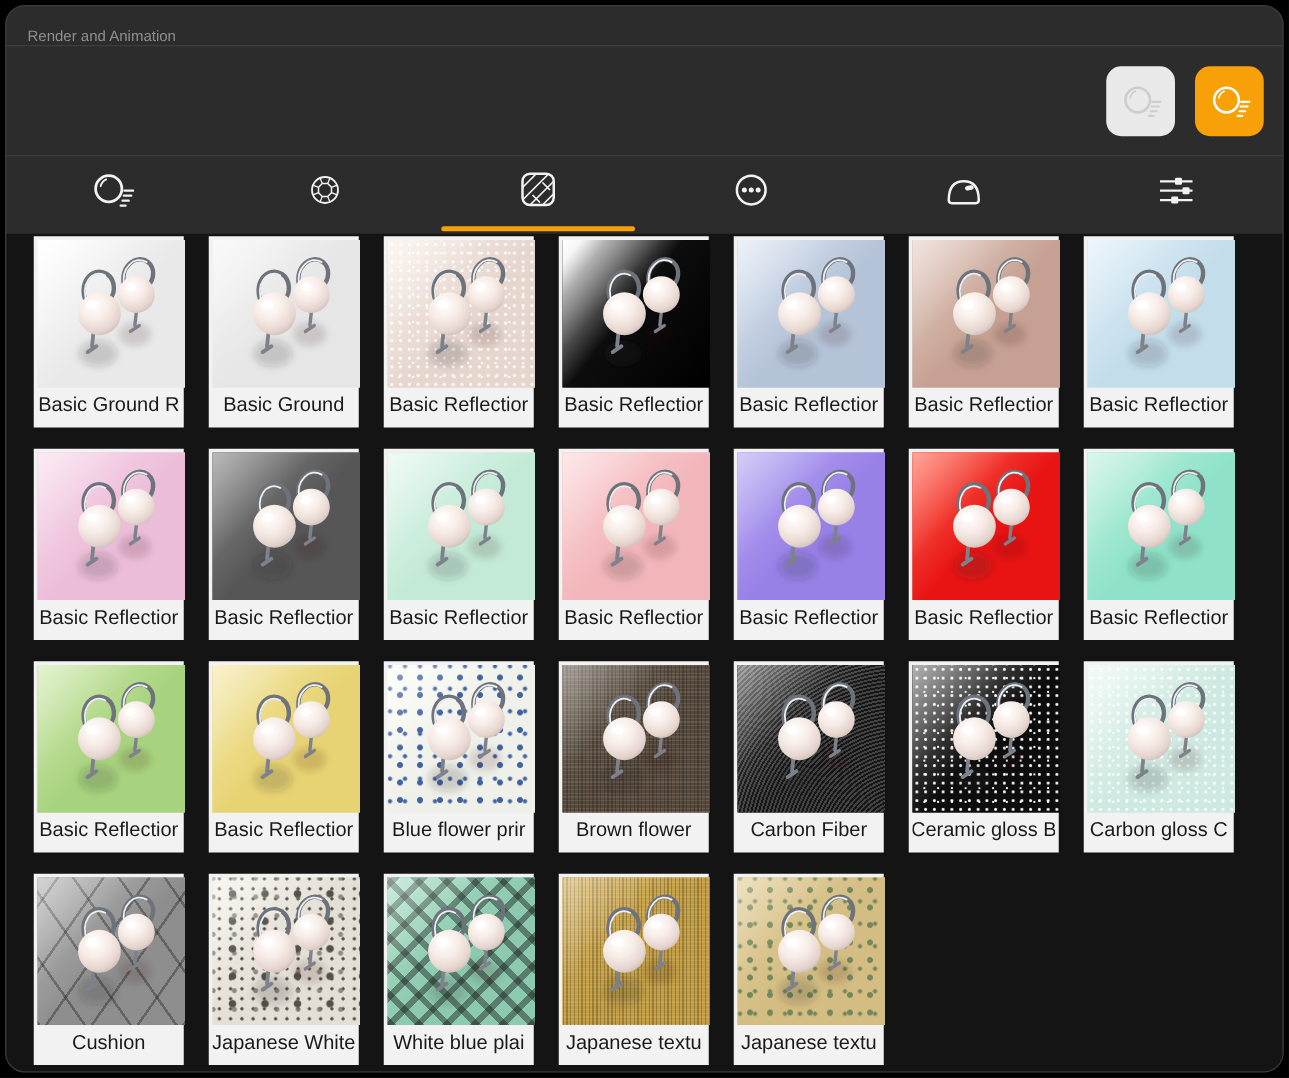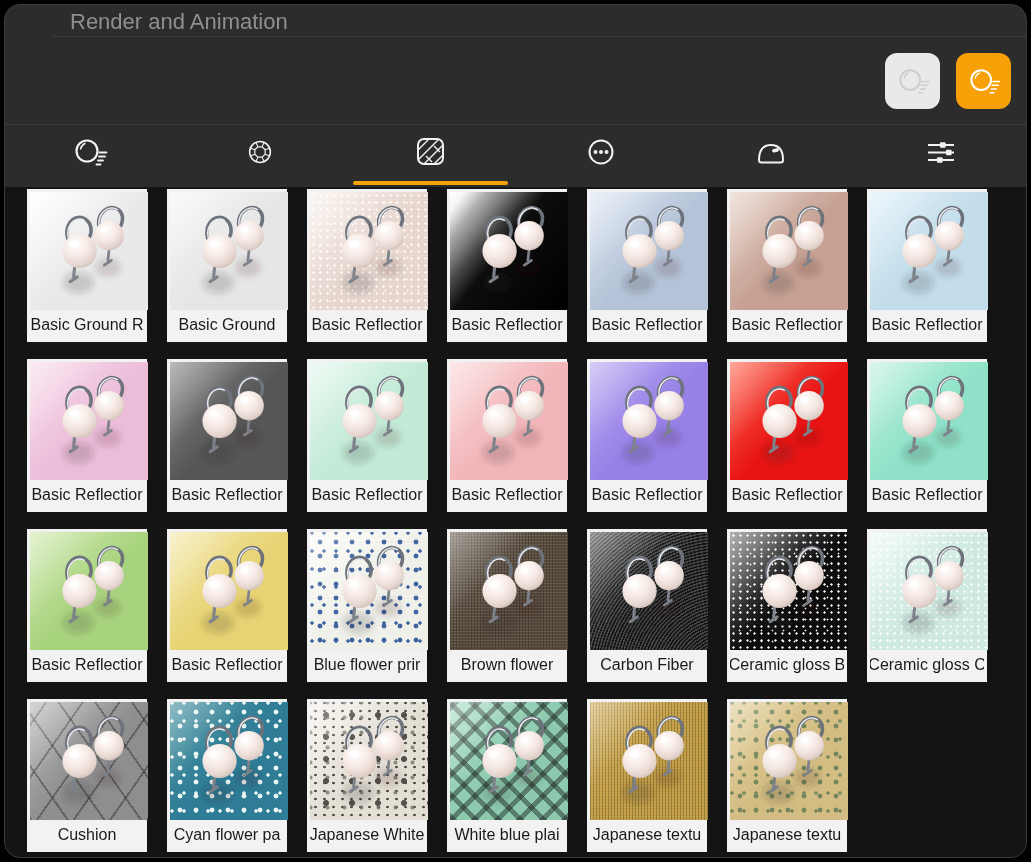--- a/index.html
+++ b/index.html
@@ -6,24 +6,23 @@
   body{
     width:1031px;height:862px;position:relative;background:#000;
     font-family:"Liberation Sans", sans-serif;overflow:hidden;
   }
   .window{
     position:absolute;inset:4px;border-radius:16px;overflow:hidden;
     background:var(--panel-bg);border:1px solid var(--panel-border);
     display:flex;flex-direction:column;
   }
   .titlebar{
-    height:29px;flex:0 0 auto;display:flex;align-items:center;
-    padding:2px 0 0 17px;color:var(--title-text);font-size:22px;
+    height:29px;flex:0 0 auto;display:flex;align-items:flex-end;
+    padding:2px 0 0 17px;color:var(--title-text);font-size:12px;
     border-bottom:1px solid var(--divider);
-    margin-left:48px;
   }
   .toolbar{
     height:87px;flex:0 0 auto;display:flex;align-items:center;justify-content:flex-end;
     gap:16px;padding-right:15px;border-bottom:1px solid var(--divider);
   }
   .tool-btn{
     width:55px;height:56px;border-radius:12px;border:none;cursor:pointer;
     display:flex;align-items:center;justify-content:center;padding:0;
     background:transparent;
   }
@@ -394,40 +393,32 @@
     </div>
     <div class="lbl">Ceramic gloss B</div>
   </div>
 
   <div class="card">
     <div class="thumb p-speckle" style="--light: #EAF7F2; --base: #CEE9E1; --fg: #FFFFFF;">
       <svg class="ear" viewBox="0 0 100 100">
             <use href="#earrings"></use>
           </svg>
     </div>
-    <div class="lbl">Ceramic gloss C</div>
+    <div class="lbl">Carbon gloss C</div>
   </div>
 
   <div class="card">
     <div class="thumb p-shingle" style="--light: #B8B8B8; --base: #8E8E8E;">
       <svg class="ear" viewBox="0 0 100 100">
             <use href="#earrings"></use>
           </svg>
     </div>
     <div class="lbl">Cushion</div>
   </div>
 
-  <div class="card">
-    <div class="thumb p-floral" style="--light: #46919F; --base: #2E7C96; --fg: #EAF4F2;">
-      <svg class="ear" viewBox="0 0 100 100">
-            <use href="#earrings"></use>
-          </svg>
-    </div>
-    <div class="lbl">Cyan flower pa</div>
-  </div>
 
   <div class="card">
     <div class="thumb p-granite" style="--light: #F4F1EA; --base: #E4DFD5; --fg: #54504A;">
       <svg class="ear" viewBox="0 0 100 100">
             <use href="#earrings"></use>
           </svg>
     </div>
     <div class="lbl">Japanese White</div>
   </div>
 

